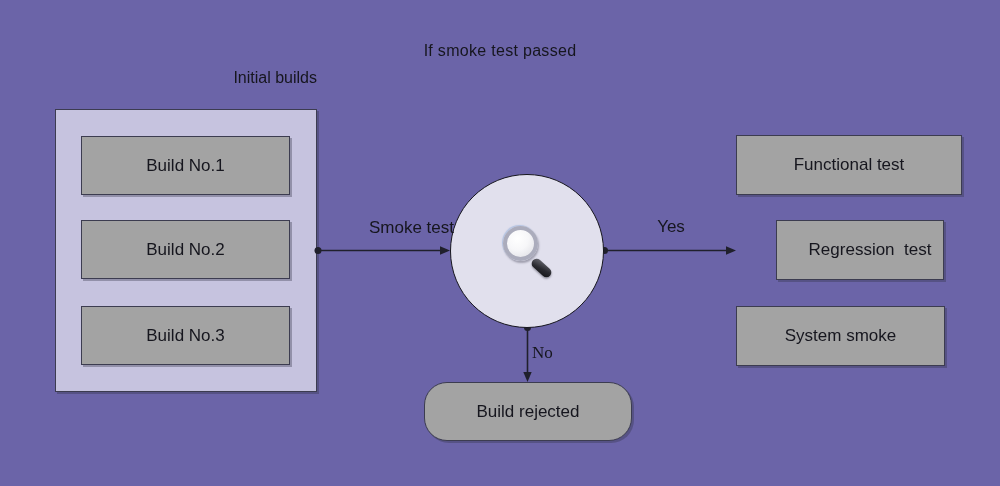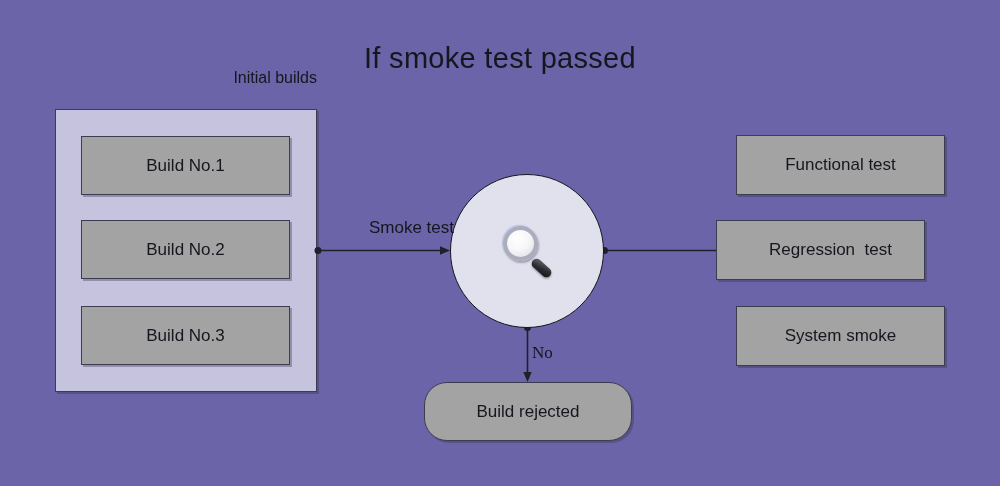--- a/index.html
+++ b/index.html
@@ -9,21 +9,21 @@
     height: 486px;
     background: #6B64A8;
     font-family: "Liberation Sans", sans-serif;
     overflow: hidden;
     color: #16161E;
   }
   .title {
     position: absolute;
     left: 0; top: 42px; width: 1000px;
     text-align: center;
-    font-size: 29px;
+    font-size: 16px;
     font-weight: 500;
     letter-spacing: 0.3px;
   }
   .group-label {
     position: absolute;
     left: 55px; top: 69px; width: 262px;
     text-align: right;
     font-size: 16px;
   }
   .group-box {
@@ -40,22 +40,22 @@
     background: #a3a3a3;
     border: 1px solid #3C3C50;
     box-sizing: border-box;
     box-shadow: 2px 2px 0 rgba(50,50,70,0.35);
     font-size: 17px;
     white-space: pre;
   }
   .b1 { left: 81px;  top: 136px; width: 209px; height: 59px; }
   .b2 { left: 81px;  top: 220px; width: 209px; height: 59px; }
   .b3 { left: 81px;  top: 306px; width: 209px; height: 59px; }
-  .r1 { left: 736px; top: 135px; width: 209px; height: 60px; }
-  .r2 { left: 716px; top: 220px; width: 209px; height: 60px; padding-left: 20px; }
+  .r1 { left: 736px; top: 135px; width: 226px; height: 60px; }
+  .r2 { left: 776px; top: 220px; width: 168px; height: 60px; padding-left: 20px; }
   .r3 { left: 736px; top: 306px; width: 209px; height: 60px; }
   .rejected { left: 424px; top: 382px; width: 208px; height: 59px; border-radius: 23px; }
   .decision {
     position: absolute;
     left: 450px; top: 174px; width: 154px; height: 154px;
     border-radius: 50%;
     background: #E1E0ED;
     border: 1.5px solid #16161E;
     box-sizing: border-box;
   }
@@ -127,20 +127,21 @@
   </svg>
 
   <div class="decision">
     <div>
       <div class="lens"></div>
       <div class="handle"></div>
     </div>
   </div>
 
   <div class="edge-label lbl-smoke">Smoke test</div>
+  <div class="edge-label lbl-yes">Yes</div>
   <div class="edge-label lbl-no">No</div>
 
   <div class="node r1">Functional test</div>
   <div class="node r2">Regression  test</div>
   <div class="node r3">System smoke</div>
 
   <div class="node rejected">Build rejected</div>
 
 </div>
 

